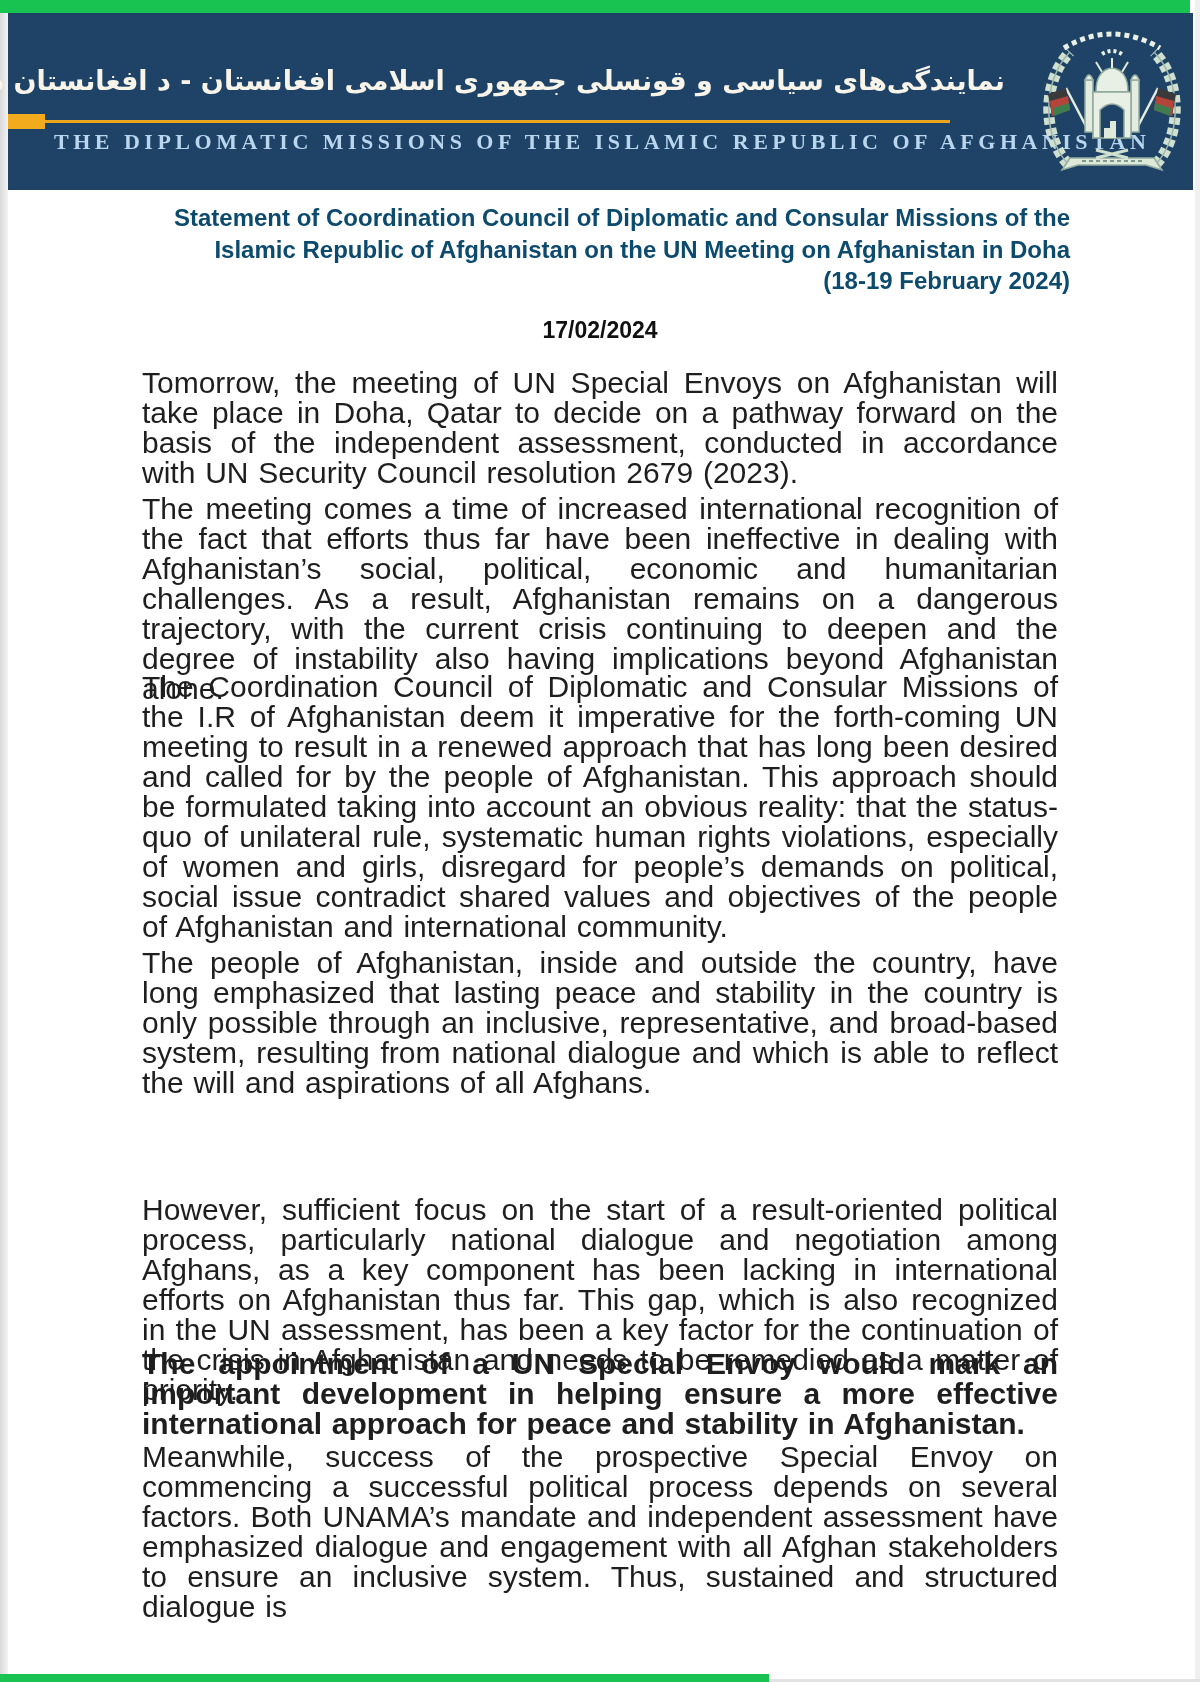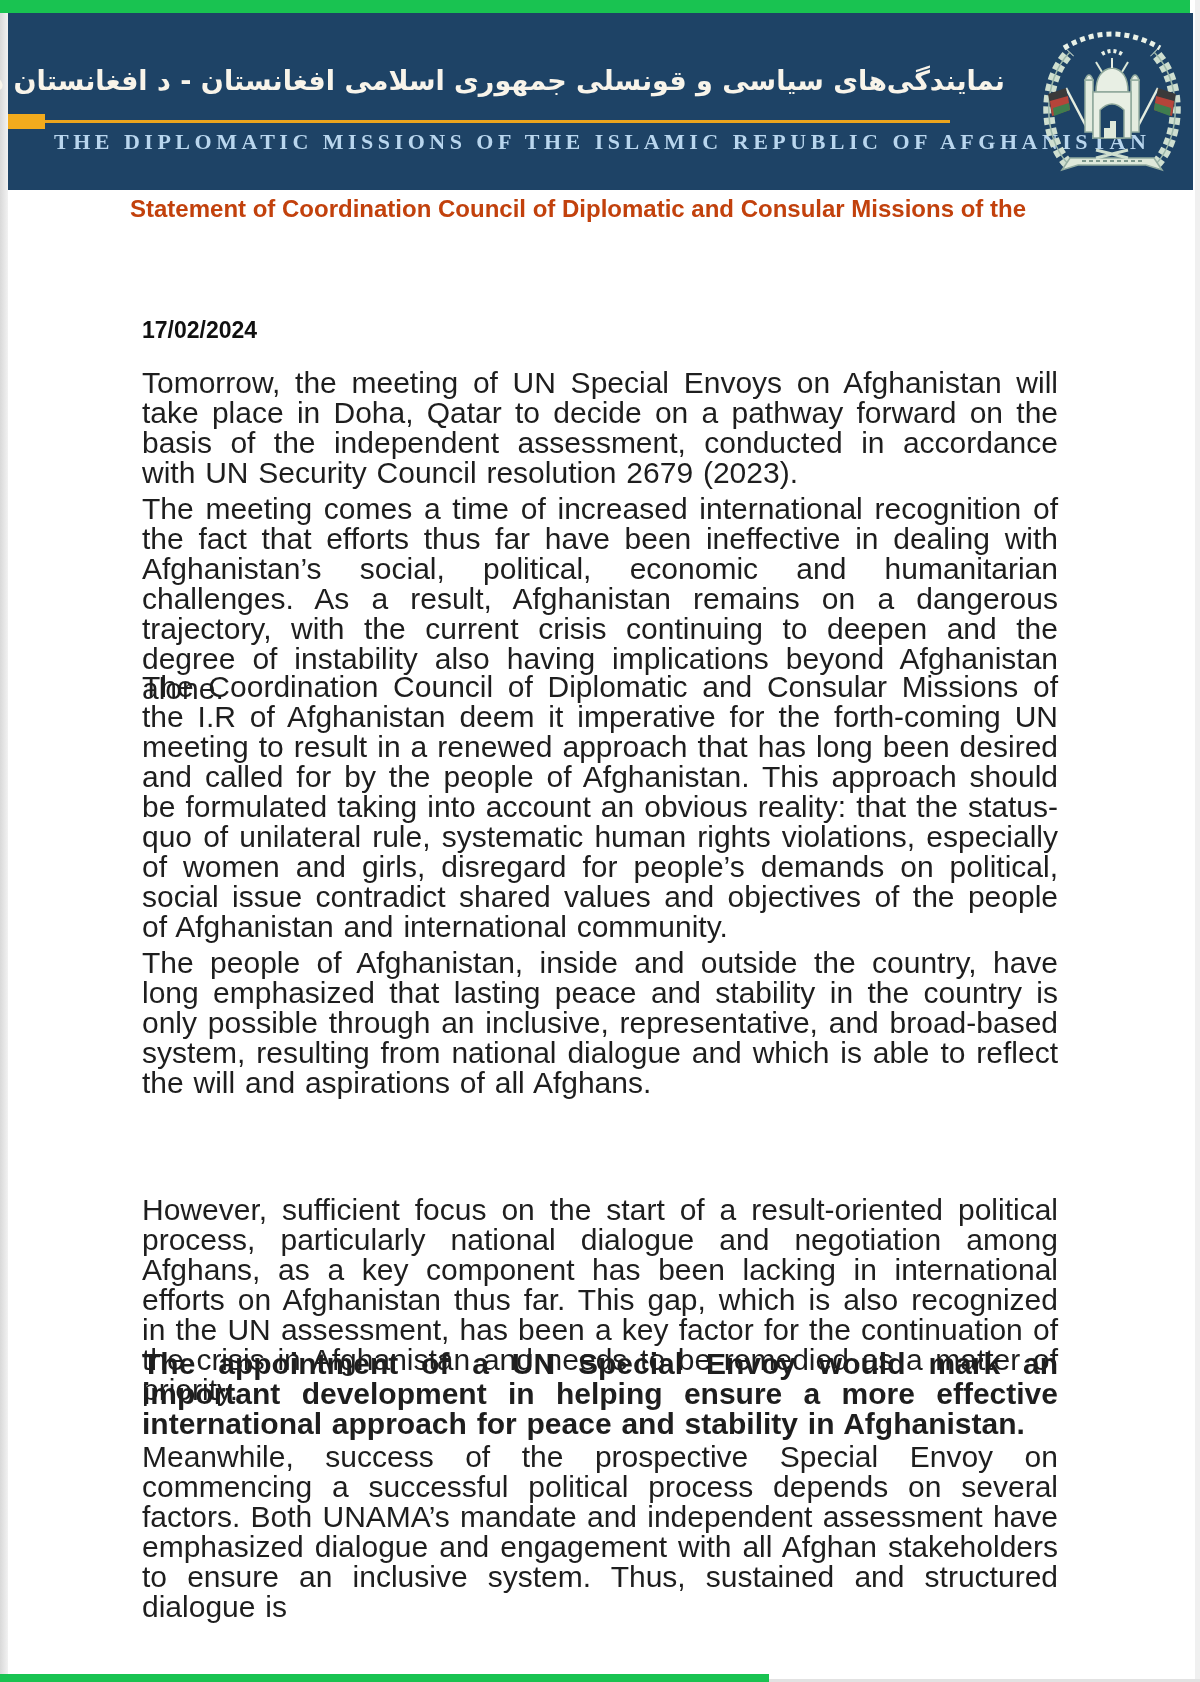--- a/index.html
+++ b/index.html
@@ -24,25 +24,25 @@
   .accent-line{position:absolute;top:107px;left:0;width:942px;height:3px;background:#eca51e;}
   .accent-block{position:absolute;top:101px;left:0;width:37px;height:15px;background:#f2ab1d;}
   .english-title{
     position:absolute;top:116px;left:46px;width:1100px;
     font-family:"Liberation Serif",serif;font-weight:bold;font-size:22px;
     letter-spacing:4.5px;color:#b9d6ee;white-space:nowrap;
   }
   .emblem{position:absolute;top:5px;left:1028px;width:152px;height:168px;}
 
   .doc-title{
-    position:absolute;top:193px;left:130px;width:940px;text-align:left;
-    font-weight:bold;font-size:24px;line-height:31.5px;color:#c2410c;
+    position:absolute;top:202px;left:130px;width:940px;text-align:right;
+    font-weight:bold;font-size:24px;line-height:31.5px;color:#0c4a6e;
   }
   .doc-date{
-    position:absolute;top:317px;left:142px;width:916px;text-align:left;
+    position:absolute;top:317px;left:142px;width:916px;text-align:center;
     font-weight:bold;font-size:23px;color:#101010;
   }
   .para{
     position:absolute;left:142px;width:916px;margin:0;
     text-align:justify;font-size:30px;line-height:30px;color:#1e1e1e;
     word-spacing:1.5px;
   }
   .p1{top:368px;}.p2{top:494px;}.p3{top:672px;}.p4{top:937px;margin-top:11px;}
   .p5{top:1195px;}.p6{top:1349px;font-weight:bold;}.p7{top:1442px;}
 </style>
@@ -109,20 +109,22 @@
       <path d="M34,140 L118,140 L126,152 L110,147 L42,147 L26,152 Z" fill="#dfe9da" stroke="#93aca0" stroke-width="1.5"></path>
       <path d="M46,143 L106,143" stroke="#7d988c" stroke-width="2" stroke-dasharray="4 3"></path>
 
       <path d="M60,132 L92,140 M92,132 L60,140" stroke="#cfdfd0" stroke-width="3"></path>
     </svg>
   </div>
 </div>
 
 <div class="doc-title">
   <div>Statement of Coordination Council of Diplomatic and Consular Missions of the</div>
+  <div>Islamic Republic of Afghanistan on the UN Meeting on Afghanistan in Doha</div>
+  <div>(18-19 February 2024)</div>
 </div>
 
 <div class="doc-date">17/02/2024</div>
 
 <div>
   <p class="para p1">Tomorrow, the meeting of UN Special Envoys on Afghanistan will take place in Doha, Qatar to decide on a pathway forward on the basis of the independent assessment, conducted in accordance with UN Security Council resolution 2679 (2023).</p>
   <p class="para p2">The meeting comes a time of increased international recognition of the fact that efforts thus far have been ineffective in dealing with Afghanistan’s social, political, economic and humanitarian challenges. As a result, Afghanistan remains on a dangerous trajectory, with the current crisis continuing to deepen and the degree of instability also having implications beyond Afghanistan alone.</p>
   <p class="para p3">The Coordination Council of Diplomatic and Consular Missions of the I.R of Afghanistan deem it imperative for the forth-coming UN meeting to result in a renewed approach that has long been desired and called for by the people of Afghanistan. This approach should be formulated taking into account an obvious reality: that the status-quo of unilateral rule, systematic human rights violations, especially of women and girls, disregard for people’s demands on political, social issue contradict shared values and objectives of the people of Afghanistan and international community.</p>
   <p class="para p4">The people of Afghanistan, inside and outside the country, have long emphasized that lasting peace and stability in the country is only possible through an inclusive, representative, and broad-based system, resulting from national dialogue and which is able to reflect the will and aspirations of all Afghans.</p>
   <p class="para p5">However, sufficient focus on the start of a result-oriented political process, particularly national dialogue and negotiation among Afghans, as a key component has been lacking in international efforts on Afghanistan thus far. This gap, which is also recognized in the UN assessment, has been a key factor for the continuation of the crisis in Afghanistan and needs to be remedied as a matter of priority.</p>

